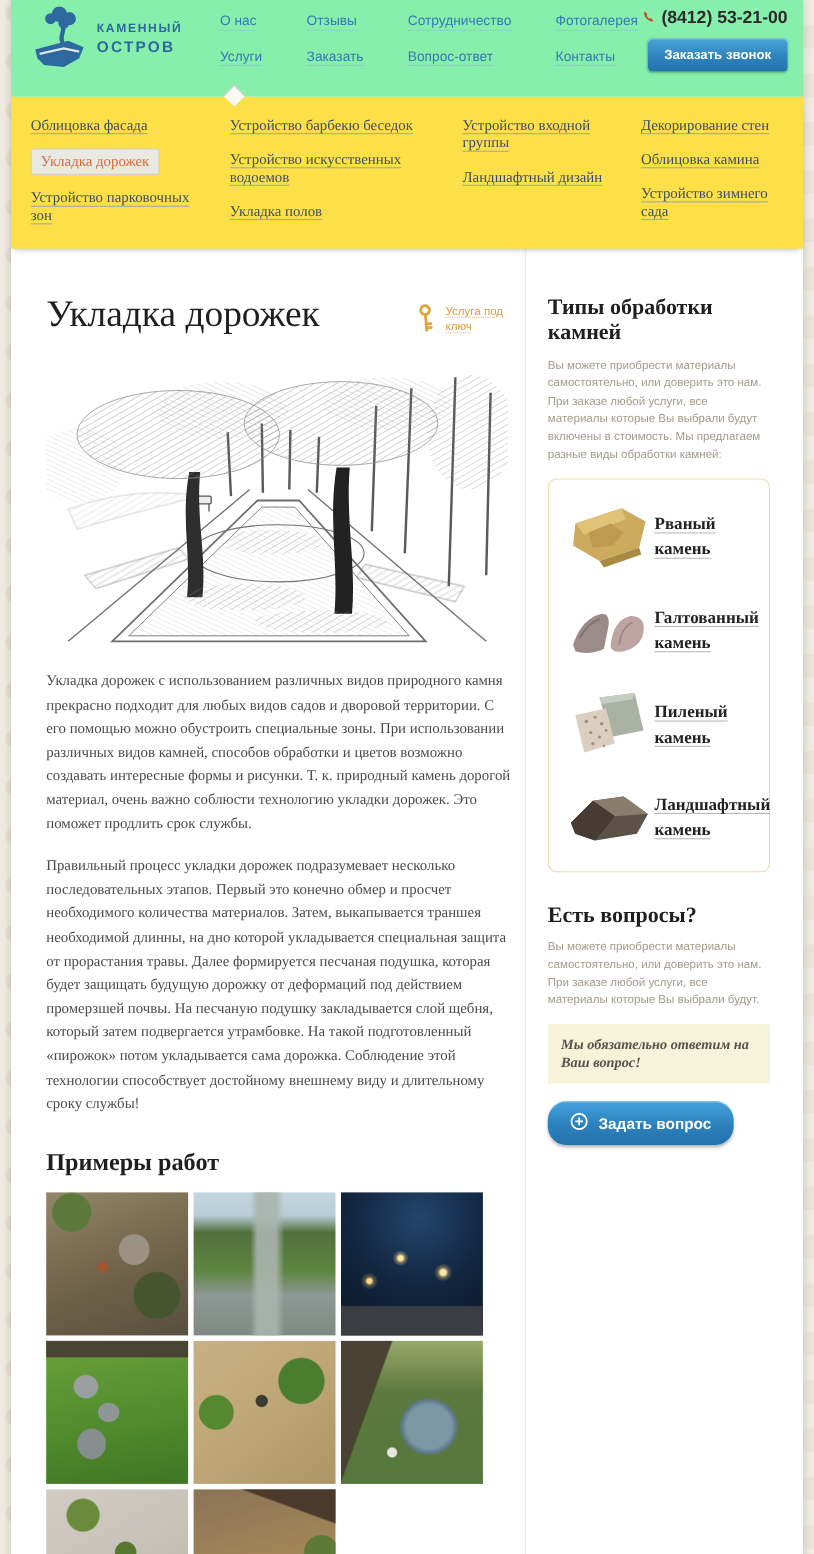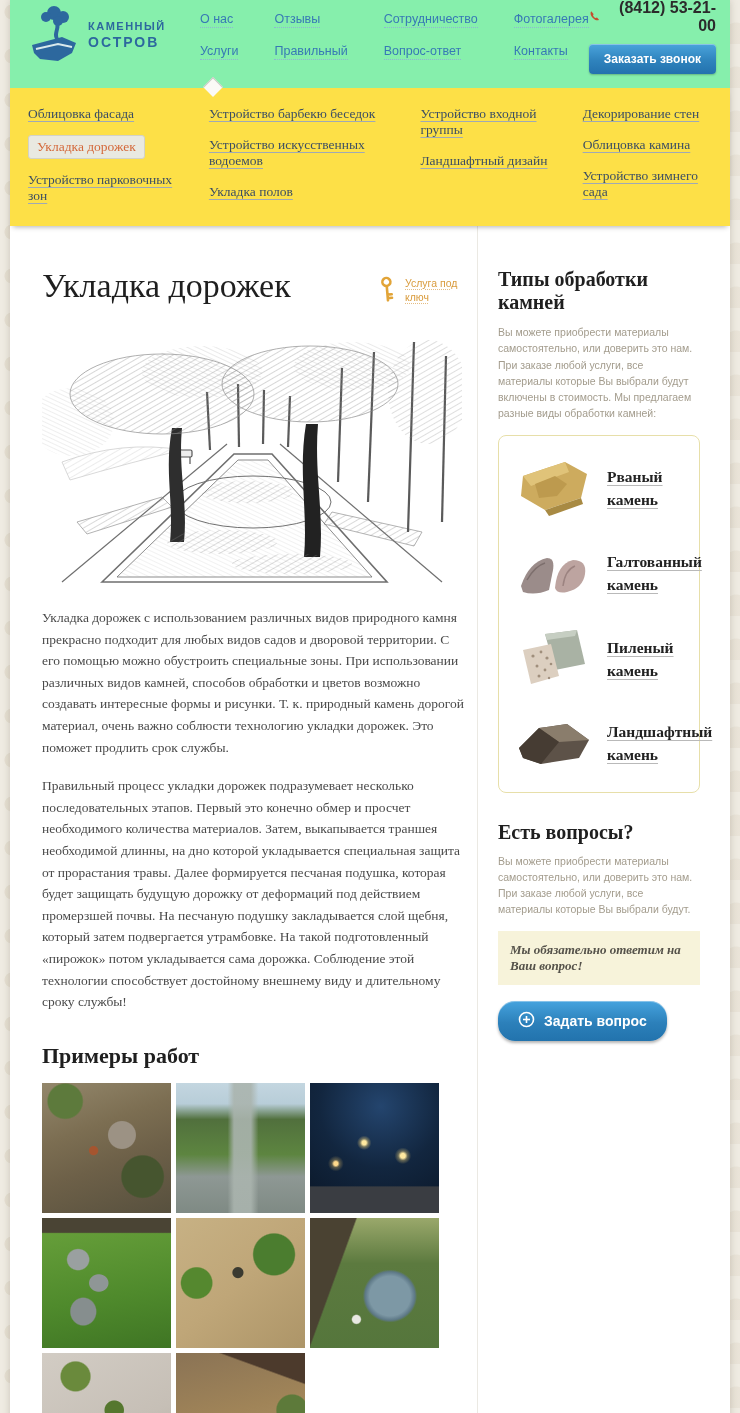--- a/index.html
+++ b/index.html
@@ -126,21 +126,21 @@
   .g8 { background:
     linear-gradient(200deg, #4c3a2c 0 17%, transparent 18%),
     radial-gradient(circle at 45% 64%, #c3a878 0 13%, #a98f60 17%, transparent 18%),
     radial-gradient(circle at 90% 44%, #5d7a3a 0 11%, transparent 12%),
     linear-gradient(165deg,#8a7355 0%,#a08458 45%,#b59a6e 100%); }
 
   
   h2.side-title { font-family:"Liberation Serif", serif; font-size:20px; color:#1f1f1f; }
   .side-intro { margin-top:10px; font-size:10.5px; line-height:1.55; color:#a39c8d; }
   .stone-box { margin-top:13px; border:1px solid #e7dfa9; border-radius:8px; padding:22px 14px 18px; background:#fff; }
-  .stone-item { display:flex; align-items:center; gap:12px; margin-bottom:26px; cursor:pointer; }
+  .stone-item { display:flex; align-items:center; margin-bottom:26px; cursor:pointer; }
   .stone-item:last-child { margin-bottom:4px; }
   .stone-img { width:82px; flex:0 0 auto; display:flex; justify-content:center; }
   .stone-name {
     font-family:"Liberation Serif", serif; font-weight:bold; font-size:15.5px; color:#222;
     line-height:1.45; width:92px; text-decoration:underline; text-underline-offset:3px; text-decoration-color:#b9b9b9;
   }
   .questions-block { margin-top:28px; }
   .q-text { margin-top:9px; font-size:10.5px; line-height:1.55; color:#a39c8d; }
   .note {
     margin-top:13px; background:#f7f3da; padding:11px 12px;
@@ -177,21 +177,21 @@
       <span class="logo-text">
         <span>КАМЕННЫЙ</span><br>
         <span class="l2">ОСТРОВ</span>
       </span>
     </div>
 
     <nav class="main-nav">
       <a href="#">О нас</a>
       <a href="#">Услуги</a>
       <a href="#">Отзывы</a>
-      <a href="#">Правильный</a>
+      <a href="#">Заказать</a>
       <a href="#">Сотрудничество</a>
       <a href="#">Вопрос-ответ</a>
       <a href="#">Фотогалерея</a>
       <a href="#">Контакты</a>
     </nav>
 
     <div class="phone-block">
       <span class="phone">
         <span>
           <svg width="12" height="12" viewBox="0 0 12 12">

